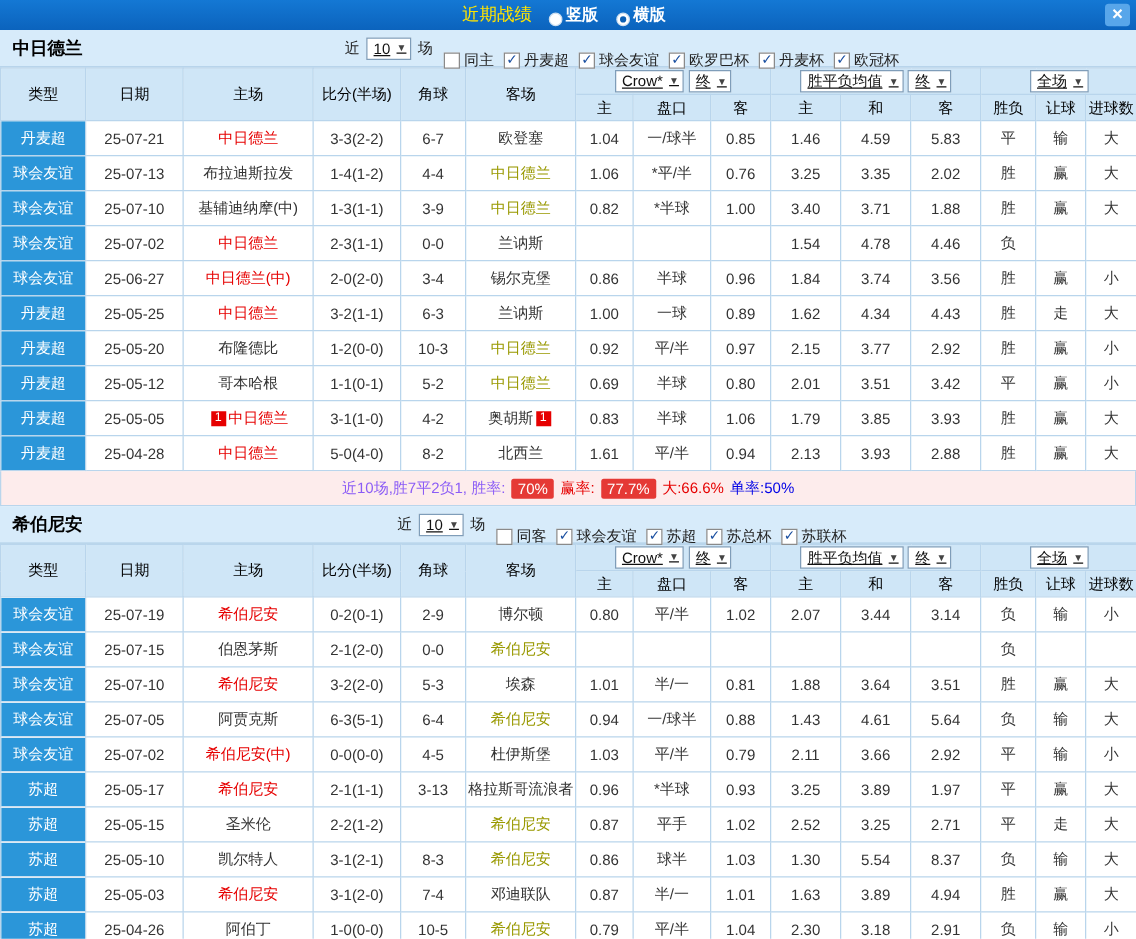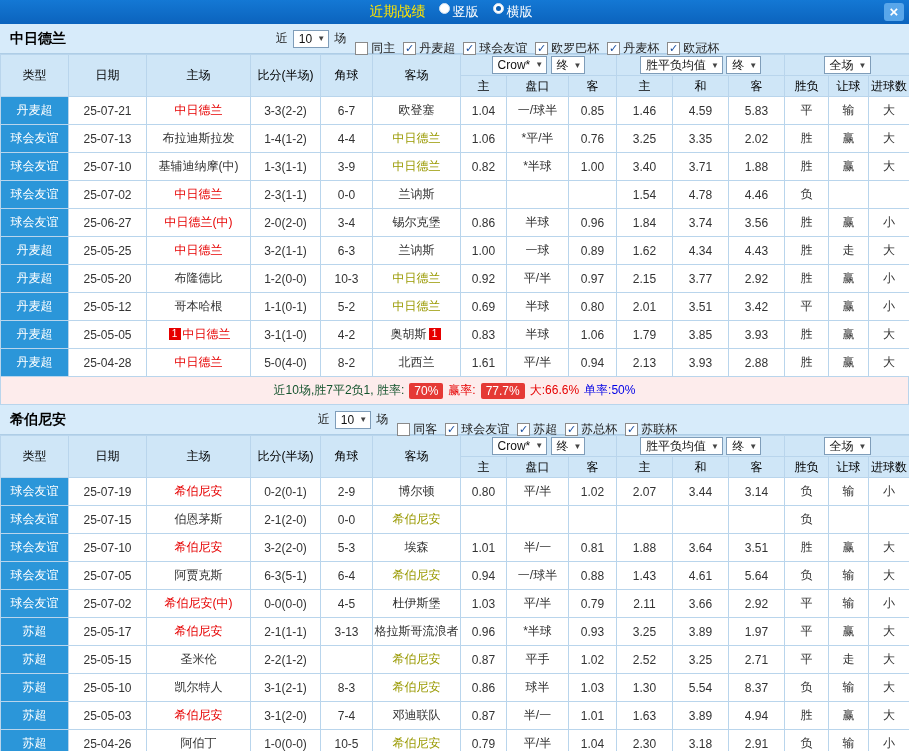--- a/index.html
+++ b/index.html
@@ -3,61 +3,61 @@
 <meta charset="utf-8">
 <style>
   * { box-sizing: border-box; margin: 0; padding: 0; }
   html,body { width: 909px; height: 751px; overflow: hidden; background: #fff;
     font-family: "Liberation Sans", "DejaVu Sans", sans-serif; }
 
   
   .titlebar { position: relative; height: 24px; background: linear-gradient(#1478d4,#0b63bd);
     display: flex; align-items: center; justify-content: center; color: #fff; font-size: 13px; }
   .dialog-title { color: #ffe400; font-weight: normal; font-size: 14px; margin-right: 6px; }
-  .radio-opt { display: inline-flex; align-items: flex-start; gap: 3px; margin: 0 7px; cursor: pointer; }
+  .radio-opt { display: inline-flex; align-items: flex-end; gap: 3px; margin: 0 7px; cursor: pointer; font-weight: bold; }
   .radio { width: 11px; height: 11px; border-radius: 50%; background: #fff; border: 1px solid #cfe0f0; position: relative; }
   .radio.on::after { content: ""; position: absolute; left: 2px; top: 2px; right: 2px; bottom: 2px;
     border-radius: 50%; background: #0b5fb4; }
   .close-btn { position: absolute; right: 5px; top: 3px; width: 20px; height: 18px; background: #58a6ea;
     border-radius: 3px; color: #fff; text-align: center; line-height: 17px; font-size: 15px;
     font-weight: bold; cursor: pointer; }
 
   
   .section-bar { display: flex; align-items: center; height: 30px; background: #d7ebfa;
     border-bottom: 1px solid #aecde6; font-size: 12px; color: #222; }
   .team-name { font-weight: bold; font-size: 14px; color: #000; padding: 0 10px; min-width: 86px; }
   .filter-controls { display: flex; align-items: center; gap: 5px; margin: 0 auto; }
   .checkbox-list { display: inline-flex; align-items: flex-start; gap: 8px; margin-left: 4px; margin-top: 20px; }
   .cb-opt { display: inline-flex; align-items: center; gap: 3px; cursor: pointer; }
   .cb { width: 13px; height: 13px; border: 1px solid #8a8a8a; background: #fff; font-size: 11px;
     line-height: 11px; text-align: center; color: #1a4fa0; }
 
   
   .sel { display: inline-flex; align-items: center; background: #fff; border: 1px solid #7f9db9;
-    height: 18px; padding: 0 3px 0 5px; font-size: 12px; color: #111; cursor: pointer; white-space: nowrap; }
+    height: 18px; padding: 0 3px 0 5px; font-size: 12px; color: #111; cursor: pointer; white-space: nowrap; text-decoration: underline; }
   .sel-arrow { font-size: 8px; color: #444; margin-left: 5px; }
 
   
   table.stat-table { border-collapse: collapse; table-layout: fixed; width: 909px; }
   .stat-table th, .stat-table td { border: 1px solid #b9d5ec; padding: 0; text-align: center;
     font-size: 12px; color: #333; white-space: nowrap; overflow: hidden; }
   .stat-table thead th { background: #cfe6f7; color: #000; font-weight: normal; height: 21px; }
   .stat-table tbody tr { height: 28px; background: #fff; }
   .league-cell { background: #2b96d9; color: #fff !important; }
   .t-red { color: #e60000; }
   .t-green { color: #019934; }
   .t-blue { color: #1414cc; }
   .t-olive { color: #999900; }
   .rank-badge { display: inline-block; background: #e60000; color: #fff; font-size: 10px;
     line-height: 12px; width: 12px; height: 12px; margin: 0 2px; vertical-align: 1px; }
 
   
   .summary-bar { height: 28px; background: #fdecec; border: 1px solid #b9d5ec; border-top: none;
     display: flex; align-items: center; justify-content: center; gap: 5px; font-size: 12px; }
-  .seg-plain { color: #14532d; }
+  .seg-plain { color: #8b5cf6; }
   .seg-red { color: #e60000; }
   .seg-blue { color: #0000e6; }
   .seg-badge { background: #e53935; color: #fff; padding: 1px 5px; border-radius: 2px; }
 </style>
 </head>
 <body>
 
 <div class="titlebar">
   <span class="dialog-title">近期战绩</span>
   <label class="radio-opt">

